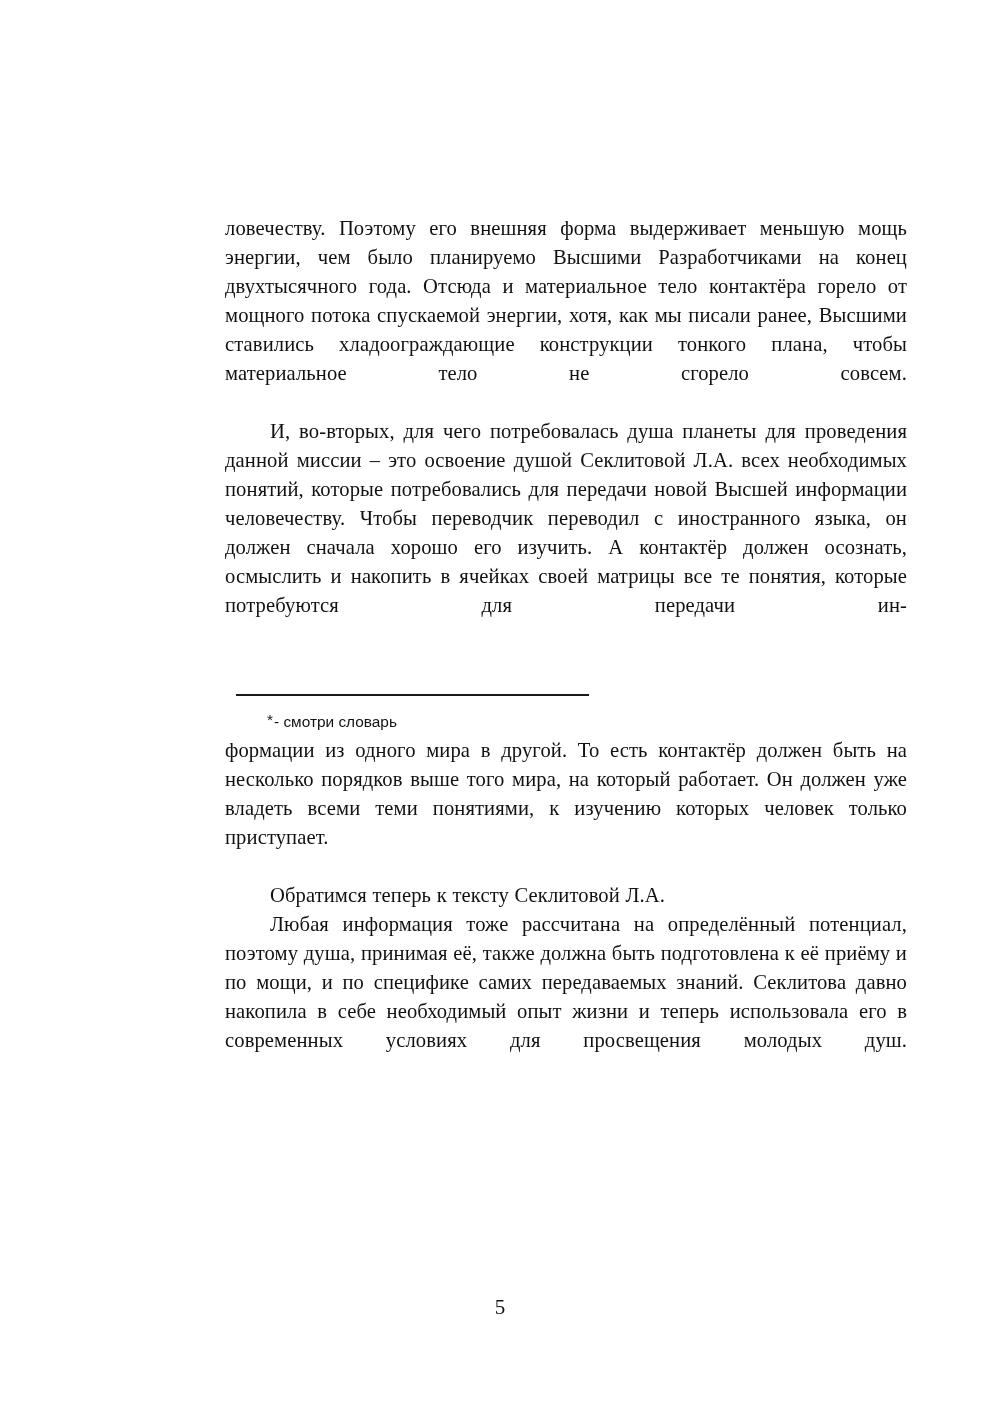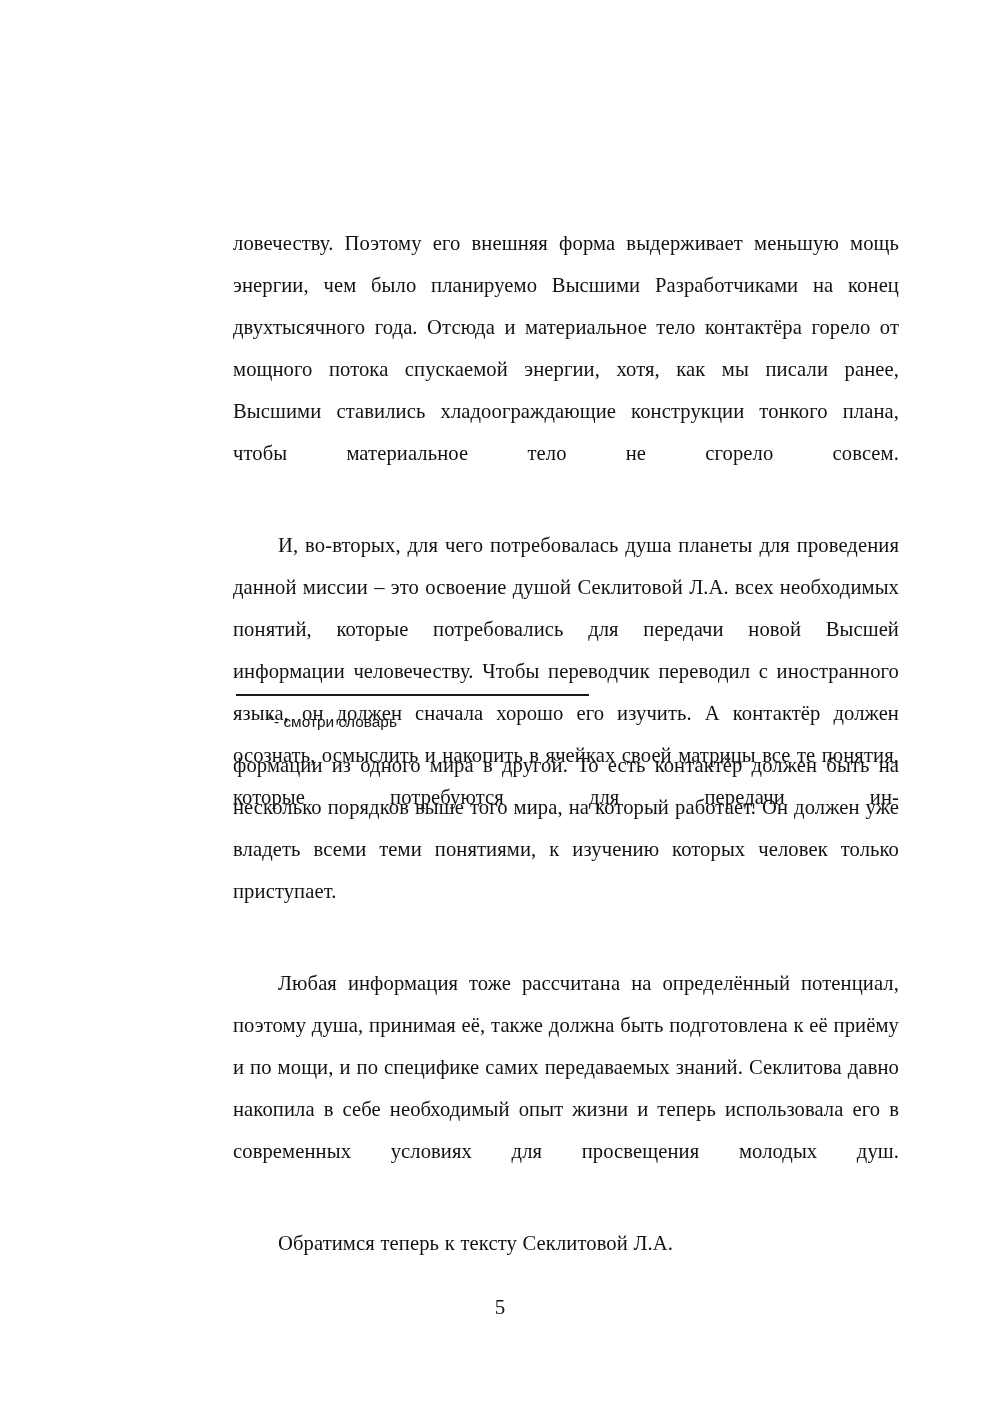--- a/index.html
+++ b/index.html
@@ -29,23 +29,23 @@
 
   
   .column {
     position: absolute;
     left: 225px;
     top: 214px;
     width: 682px;
   }
 
   .para {
-    margin: 8px;
+    margin: 0;
     font-size: 20.6px;
-    line-height: 42px;
+    line-height: 29px;
     text-align: justify;
     text-justify: inter-word;
     color: #111111;
     letter-spacing: 0.1px;
     word-spacing: 0.4px;
   }
 
   .para.indent {
     text-indent: 45px;
   }
@@ -120,19 +120,19 @@
 
   <div class="footnote-zone">
     <div class="footnote-rule"></div>
     <div class="footnote-text">
       <span class="star">*</span><span>- смотри словарь</span>
     </div>
   </div>
 
   <div class="column-lower">
     <p class="para force-last">формации из одного мира в другой. То есть контактёр должен быть на несколько порядков выше того мира, на который работает. Он должен уже владеть всеми теми понятиями, к изучению которых человек только приступает.</p>
+    <p class="para indent">Обратимся теперь к тексту Секлитовой Л.А.</p>
     <p class="para indent force-last">Любая информация тоже рассчитана на определённый потенциал, поэтому душа, принимая её, также должна быть подготовлена к её приёму и по мощи, и по специфике самих передаваемых знаний. Секлитова давно накопила в себе необходимый опыт жизни и теперь использовала его в современных условиях для просвещения молодых душ.</p>
-    <p class="para indent">Обратимся теперь к тексту Секлитовой Л.А.</p>
   </div>
 
   <div class="folio">5</div>
 
 </div>
 
 </body></html>

